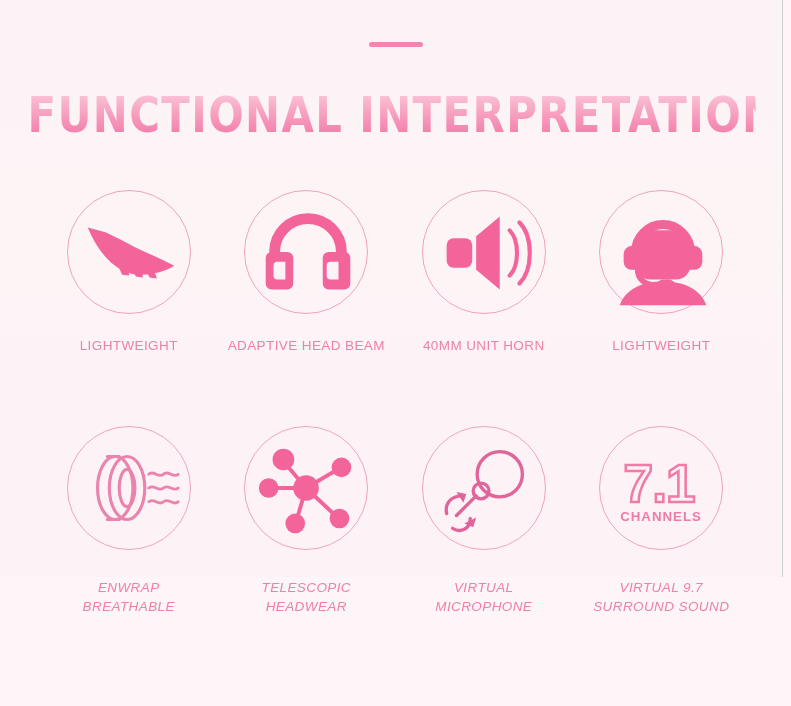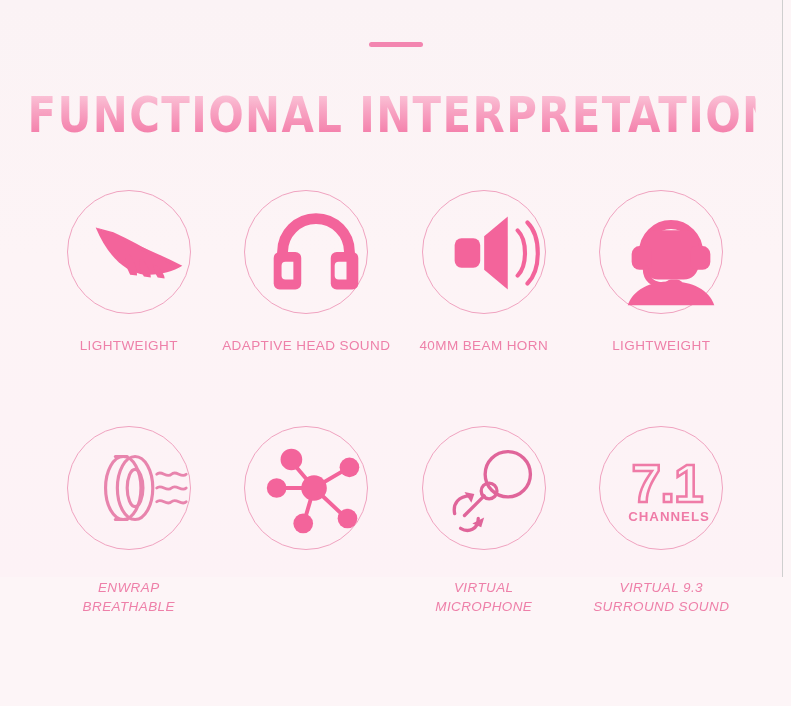--- a/index.html
+++ b/index.html
@@ -66,21 +66,21 @@
     margin-top:22px;
     color:#ee80a9;
     font-size:13.5px;
     letter-spacing:0.4px;
     line-height:19px;
     text-align:center;
     white-space:pre-line;
   }
   .row.r2 .caption { margin-top:28px;font-style:italic; }
 
-  .ic { position:absolute; left:10px; top:0; width:100%; height:100%; }
+  .ic { position:absolute; left:2px; top:0; width:100%; height:100%; }
   .ic svg { display:block; width:100%; height:100%; }
 </style>
 </head>
 <body>
 
 <div id="page">
 
   <div class="divider-bar"></div>
 
   <div class="page-title">FUNCTIONAL INTERPRETATION</div>
@@ -111,35 +111,35 @@
           <span class="ic">
             <svg viewBox="0 0 124 124">
               <path d="M28 76 L28 62 A34 34 0 0 1 96 62 L96 76" fill="none" stroke="#f3649b" stroke-width="11" stroke-linecap="round"></path>
               <path d="M25 62 h16 a6 6 0 0 1 6 6 v26 a6 6 0 0 1 -6 6 h-16 a6 6 0 0 1 -6 -6 v-26 a6 6 0 0 1 6 -6 z" fill="#f3649b"></path>
               <path d="M31 72 h8 v18 h-8 a4 4 0 0 1 -4 -4 v-10 a4 4 0 0 1 4 -4 z" fill="#fdf3f7"></path>
               <path d="M83 62 h16 a6 6 0 0 1 6 6 v26 a6 6 0 0 1 -6 6 h-16 a6 6 0 0 1 -6 -6 v-26 a6 6 0 0 1 6 -6 z" fill="#f3649b"></path>
               <path d="M85 72 h8 v18 h-8 a4 4 0 0 1 -4 -4 v-10 a4 4 0 0 1 4 -4 z" fill="#fdf3f7"></path>
             </svg>
           </span>
         </div>
-        <div class="caption">ADAPTIVE HEAD SOUND</div>
+        <div class="caption">ADAPTIVE HEAD BEAM</div>
       </div>
 
       <div class="cell">
         <div class="circle">
           <span class="ic">
             <svg viewBox="0 0 124 124">
               <rect x="22" y="48" width="26" height="30" rx="7" fill="#f3649b"></rect>
               <path d="M52 46 L76 26 L76 100 L52 80 Z" fill="#f3649b"></path>
               <path d="M86 40 C96 50 96 76 86 86" fill="none" stroke="#f3649b" stroke-width="4.2" stroke-linecap="round"></path>
               <path d="M96 32 C110 46 110 80 96 94" fill="none" stroke="#f3649b" stroke-width="4.2" stroke-linecap="round"></path>
             </svg>
           </span>
         </div>
-        <div class="caption">40MM BEAM HORN</div>
+        <div class="caption">40MM UNIT HORN</div>
       </div>
 
       <div class="cell">
         <div class="circle">
           <span class="ic">
             <svg viewBox="0 0 124 124">
 
               <path d="M34 62 A28 28 0 0 1 90 62" fill="none" stroke="#f3649b" stroke-width="9"></path>
 
               <path d="M47 40 h30 a13 13 0 0 1 13 13 v22 a15 15 0 0 1 -15 15 h-26 a15 15 0 0 1 -15 -15 v-22 a13 13 0 0 1 13 -13 z" fill="#f3649b"></path>
@@ -206,20 +206,22 @@
                 <path d="M60 49 a13 13 0 0 0 0 26 a13 13 0 0 1 0 -26z"></path>
                 <path d="M37 22 a11 11 0 0 0 0 22 a11 11 0 0 1 0 -22z"></path>
                 <path d="M96 31 a10 10 0 0 0 0 20 a10 10 0 0 1 0 -20z"></path>
                 <path d="M22 52 a10 10 0 0 0 0 20 a10 10 0 0 1 0 -20z"></path>
                 <path d="M49 88 a10 10 0 0 0 0 20 a10 10 0 0 1 0 -20z"></path>
                 <path d="M94 83 a10 10 0 0 0 0 20 a10 10 0 0 1 0 -20z"></path>
               </g>
             </svg>
           </span>
         </div>
+        <div class="caption">TELESCOPIC
+HEADWEAR</div>
       </div>
 
       <div class="cell">
         <div class="circle">
           <span class="ic">
             <svg viewBox="0 0 124 124">
               <g fill="none" stroke="#e0659a" stroke-width="3.4" stroke-linecap="round">
                 <circle cx="76" cy="48" r="23"></circle>
                 <circle cx="57" cy="65" r="8"></circle>
                 <line x1="52" y1="70" x2="32" y2="90"></line>
@@ -237,19 +239,19 @@
 
       <div class="cell">
         <div class="circle">
           <span class="ic">
             <svg viewBox="0 0 124 124">
               <text x="58" y="76" text-anchor="middle" font-family="Liberation Sans, sans-serif" font-size="54" font-weight="bold" fill="none" stroke="#ef7ba7" stroke-width="2.6" letter-spacing="-1">7.1</text>
               <text x="60" y="96" text-anchor="middle" font-family="Liberation Sans, sans-serif" font-size="13.5" font-weight="bold" fill="#ef7ba7" letter-spacing="1">CHANNELS</text>
             </svg>
           </span>
         </div>
-        <div class="caption">VIRTUAL 9.3
+        <div class="caption">VIRTUAL 9.7
 SURROUND SOUND</div>
       </div>
     </div>
 
   </div>
 </div>
 
 </body></html>

